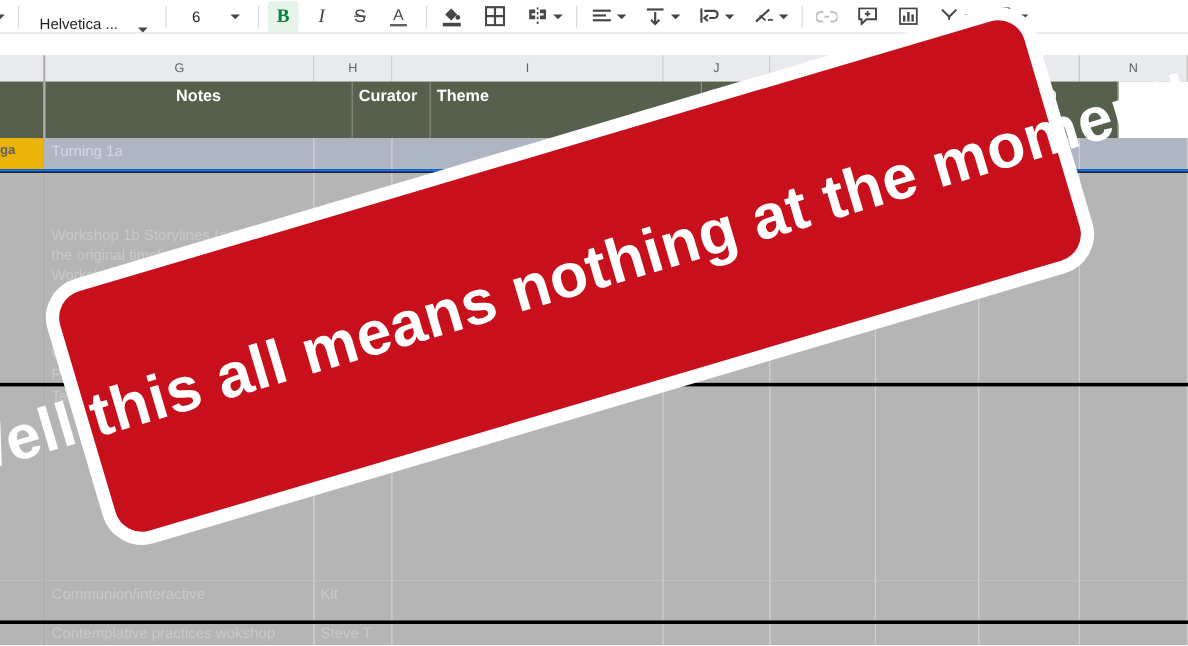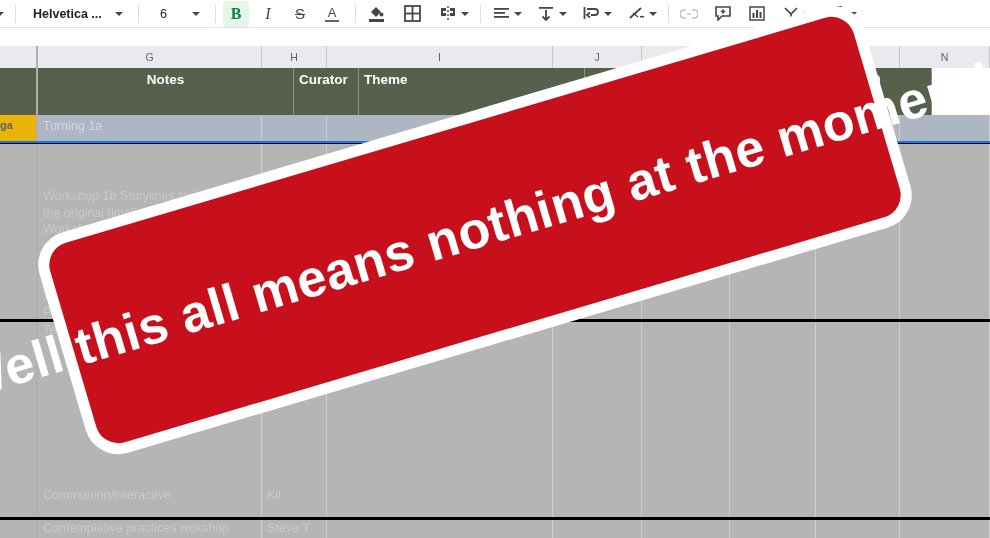--- a/index.html
+++ b/index.html
@@ -48,25 +48,24 @@
   }
   .tb-caret.lone { margin-left: 0; }
   .tb-sep {
     width: 1px; height: 18px;
     background: #dadce0;
     margin: 0 7px;
     flex: none;
   }
   .font-box {
     min-width: 108px;
-    display: flex; align-items: center; justify-content: space-between;
+    display: flex; align-items: flex-end; justify-content: space-between;
     padding: 0 4px 0 10px;
     font-size: 12.5px;
     color: #1f1f1f;
-    font-weight: bold;
   }
   .size-box {
     min-width: 62px;
     display: flex; align-items: center; justify-content: space-between;
     padding: 0 4px 0 14px;
     font-size: 12.5px;
     color: #1f1f1f;
   }
   .tb-btn {
     width: 26px; height: 26px;

